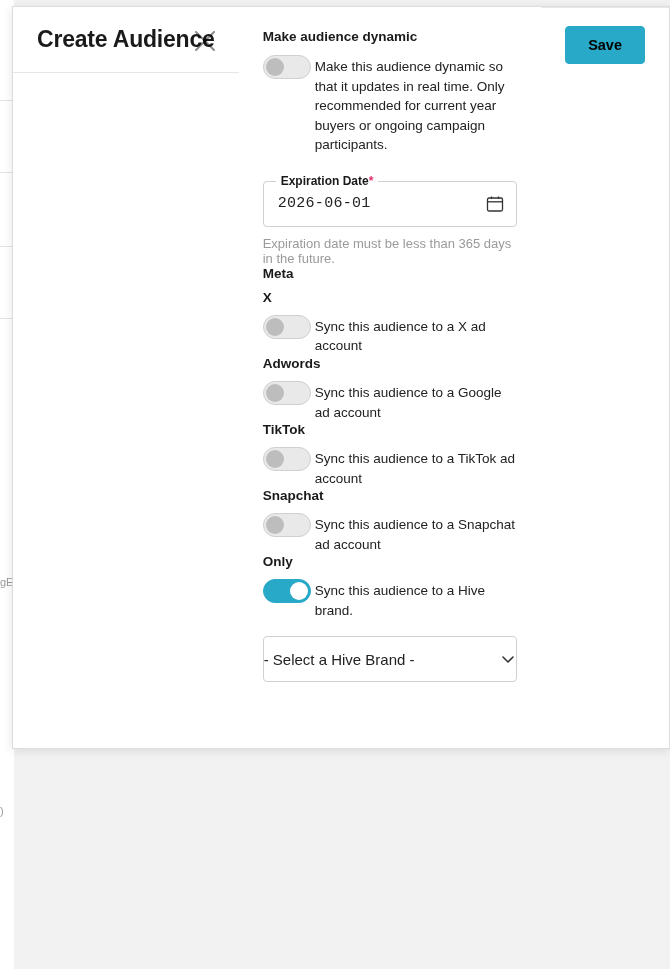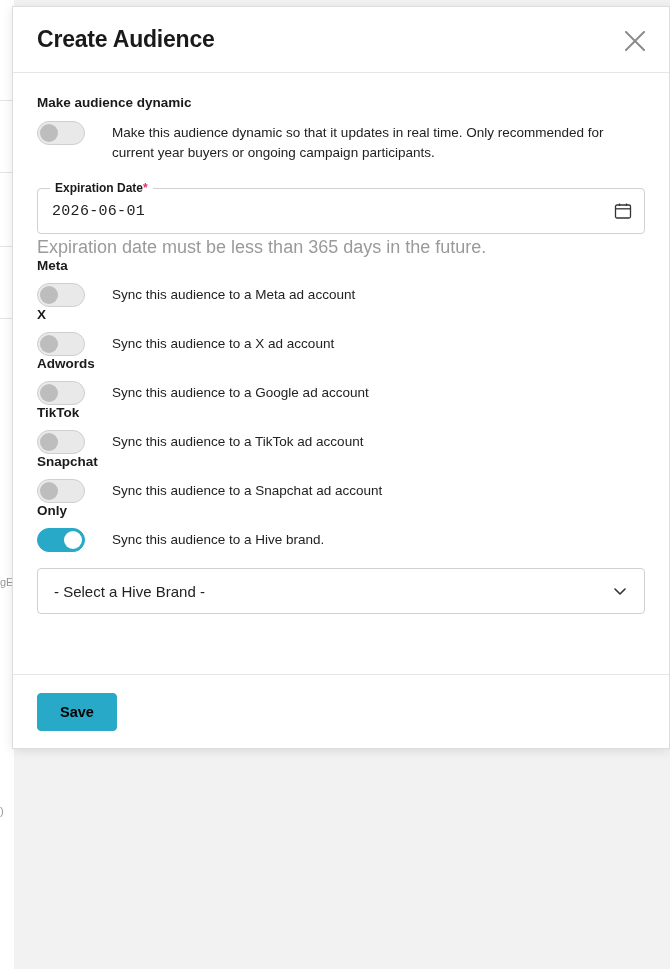--- a/index.html
+++ b/index.html
@@ -44,21 +44,21 @@
     position: absolute;
     left: 12px;
     top: 6px;
     width: 658px;
     height: 743px;
     background: #ffffff;
     border: 1px solid #dddddd;
     border-radius: 0;
     box-shadow: 0 2px 10px rgba(0,0,0,0.10);
     display: flex;
-    flex-direction: column;
+    flex-direction: row;
     overflow: hidden;
   }
 
   .modal-header {
     position: relative;
     height: 66px;
     border-bottom: 1px solid #e6e6e6;
     display: flex;
     align-items: center;
     padding: 0 24px;
@@ -90,21 +90,21 @@
   .section-label {
     font-size: 13.5px;
     font-weight: bold;
     color: #1a1a1a;
     margin: 0 0 10px 0;
   }
 
   .toggle-row {
     display: flex;
     align-items: flex-start;
-    gap: 27px;
+    gap: 4px;
   }
   .toggle {
     flex: 0 0 auto;
     width: 48px;
     height: 24px;
     border-radius: 12px;
     background: #e9e9e9;
     border: 1px solid #cfcfcf;
     position: relative;
     cursor: pointer;
@@ -171,38 +171,38 @@
   .cal-icon {
     position: absolute;
     right: 12px;
     top: 13px;
     width: 18px;
     height: 18px;
     cursor: pointer;
     color: #333;
   }
   .helper {
-    font-size: 18px;
+    font-size: 13px;
     color: #9a9a9a;
-    margin-top: 3px;
+    margin-top: 9px;
   }
 
   .platform-block { }
   .platform-block .section-label { margin-bottom: 9px; }
 
   .select-box {
     margin-top: 16px;
     height: 46px;
     border: 1px solid #d0d0d0;
     border-radius: 4px;
     background: #fff;
     display: flex;
     align-items: center;
     justify-content: space-between;
-    padding: 0 16px;
+    padding: 0 0;
     cursor: pointer;
   }
   .select-value {
     font-size: 15px;
     color: #222;
   }
   .chev {
     width: 16px; height: 16px; color: #333;
   }
 
@@ -284,26 +284,20 @@
             <line x1="1.5" y1="6.8" x2="16.5" y2="6.8"></line>
             <line x1="5.5" y1="1.5" x2="5.5" y2="4"></line>
             <line x1="12.5" y1="1.5" x2="12.5" y2="4"></line>
           </svg>
         </div>
       </div>
       <div class="helper">Expiration date must be less than 365 days in the future.</div>
 
       <div class="platform-block">
         <div class="section-label">Meta</div>
-        <div class="toggle-row">
-          <div class="toggle">
-            <div class="knob"></div>
-          </div>
-          <div class="toggle-desc">Sync this audience to a Meta ad account</div>
-        </div>
       </div>
 
       <div class="platform-block">
         <div class="section-label">X</div>
         <div class="toggle-row">
           <div class="toggle">
             <div class="knob"></div>
           </div>
           <div class="toggle-desc">Sync this audience to a X ad account</div>
         </div>

